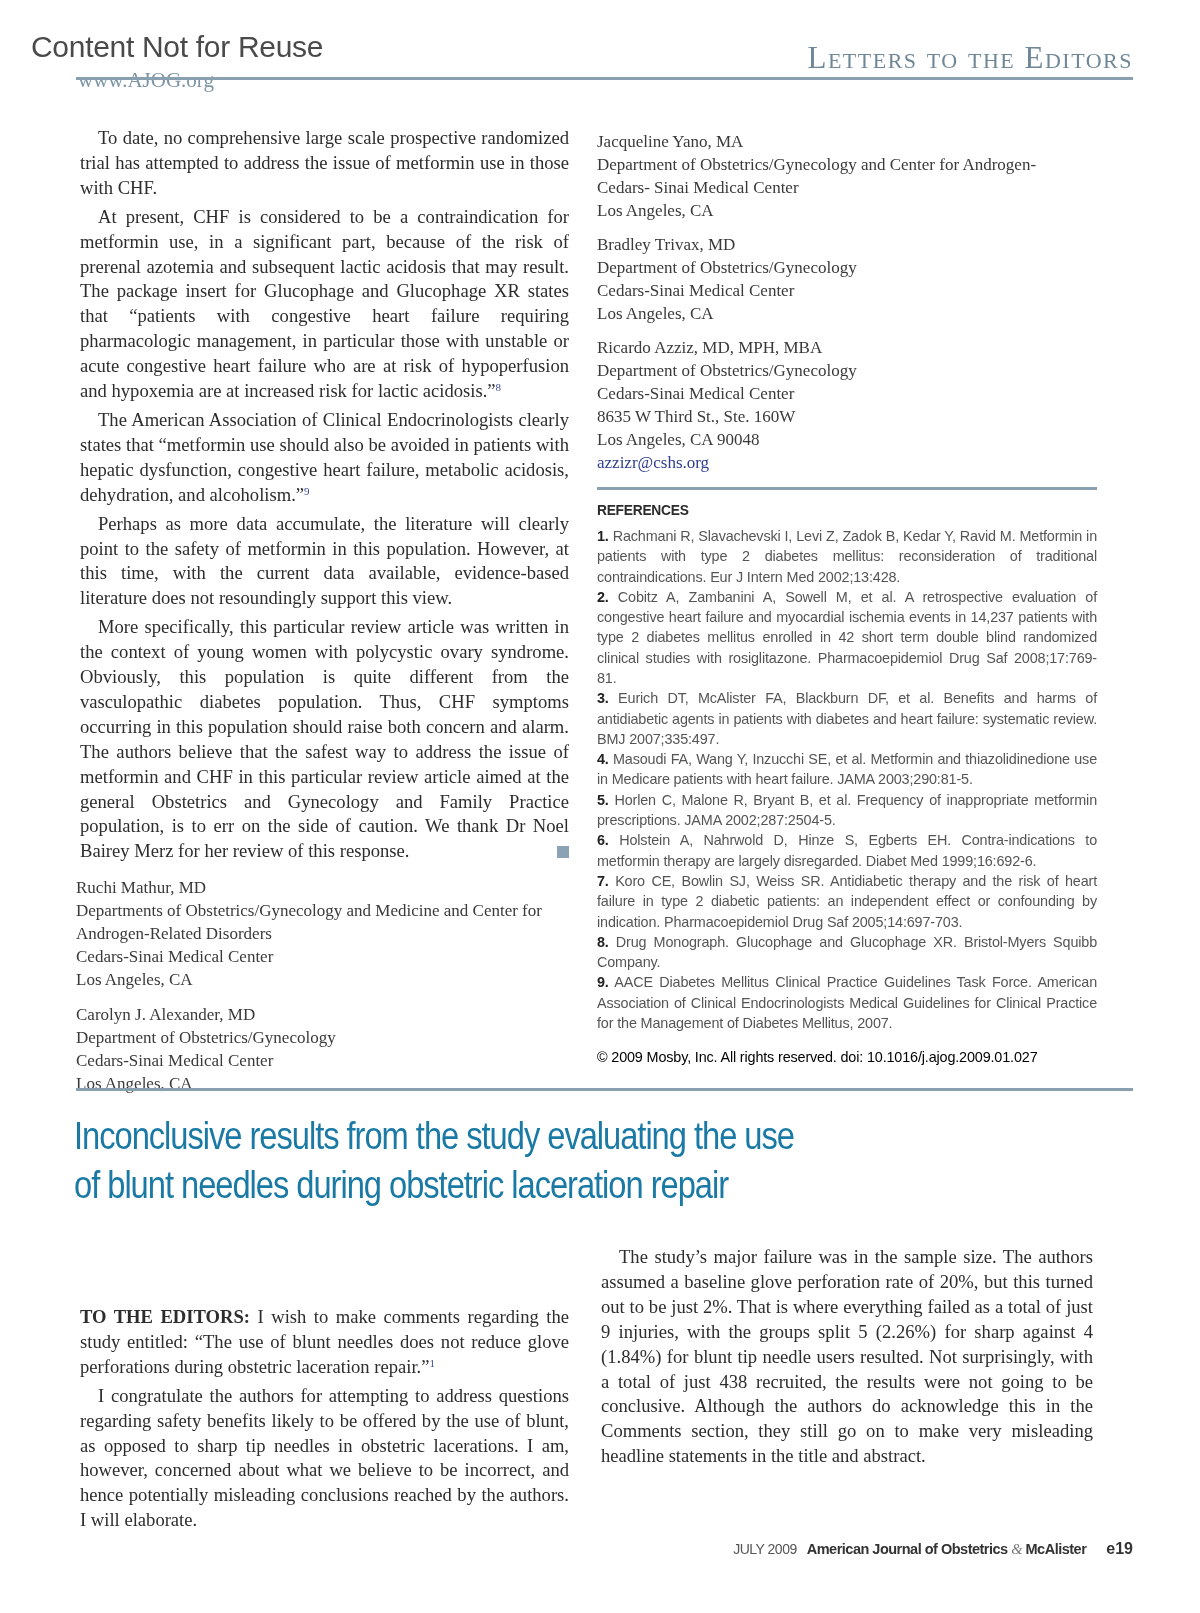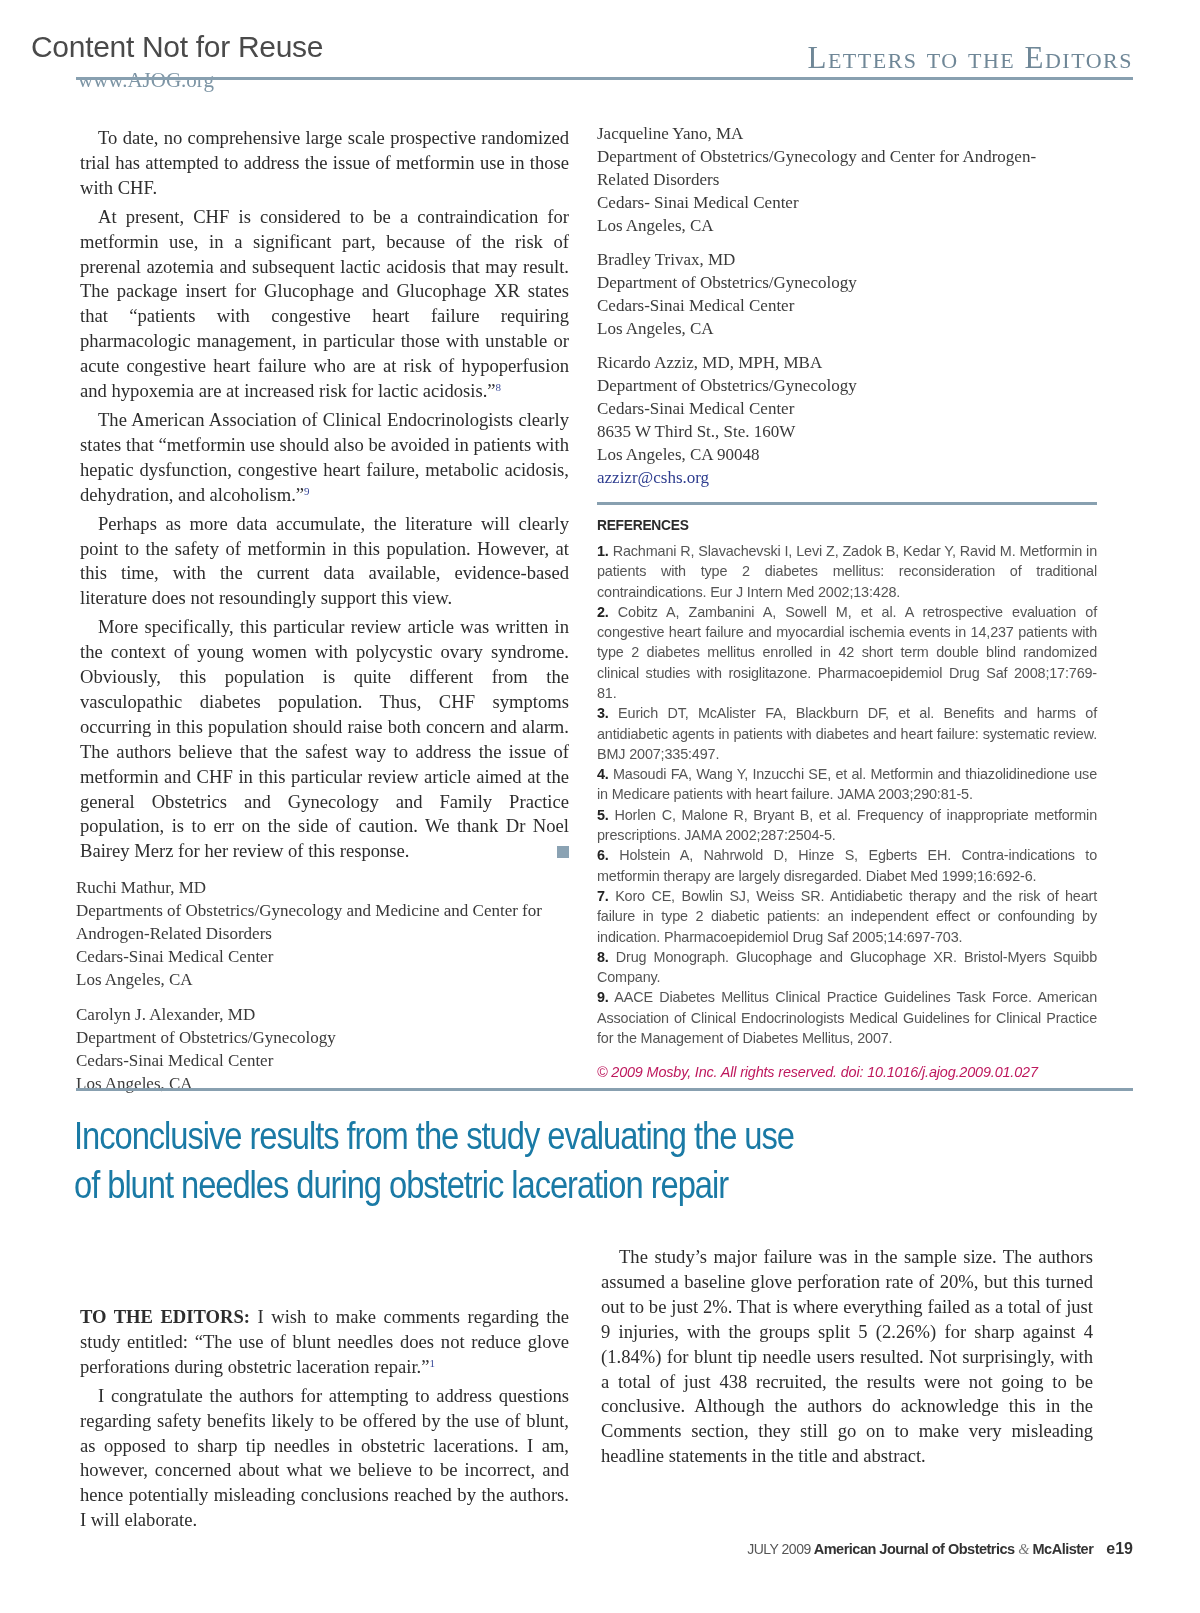--- a/index.html
+++ b/index.html
@@ -14,38 +14,38 @@
   .col-left { left: 76px; width: 497px; top: 122px; }
   .col-right { left: 597px; width: 500px; top: 122px; }
   .col p { margin: 4px; text-align: justify; text-indent: 18px; }
   .col p.noindent { text-indent: 0; }
   sup { font-size: 11px; color: #3a4a9a; line-height: 0; vertical-align: 6px; }
 
   .end-mark { display: inline-block; float: right; width: 12px; height: 12px; background: #8aa2b3; margin-top: 7px; }
 
   .author-block { margin-top: 12px; font-size: 17px; line-height: 23px; color: #3a3a3a; }
   .author-block div { white-space: nowrap; }
-  .right-author { margin-top: 0; margin-bottom: 11px; }
+  .right-author { margin-top: 8px; margin-bottom: 11px; }
   .email { color: #2e3d8f; }
 
   .mid-rule { height: 3px; background: #88a0b0; margin: 13px 0 8px 0; }
   .refs-title { font-family: "Liberation Sans", sans-serif; font-weight: bold; font-size: 15px; color: #2b2b2b; letter-spacing: -0.3px; margin-bottom: 3px; transform: scaleX(0.92); transform-origin: left; }
   .refs { font-family: "Liberation Sans", sans-serif; font-size: 14.4px; line-height: 20.3px; color: #555555; }
   .ref { text-align: justify; letter-spacing: -0.15px; }
   .ref b { color: #222; }
-  .copyright { font-family: "Liberation Sans", sans-serif; font-size: 14.4px; color: #be185d; margin-top: 12px; letter-spacing: -0.15px; font-style: italic; }
+  .copyright { font-family: "Liberation Sans", sans-serif; font-size: 14.4px; color: #000000; margin-top: 12px; letter-spacing: -0.15px; }
 
   .wide-rule { position: absolute; left: 76px; right: 67px; top: 1088px; height: 3px; background: #88a0b0; }
   .article-title { position: absolute; left: 74px; top: 1112px; width: 900px; font-family: "Liberation Sans", sans-serif; font-size: 38px; line-height: 49px; color: #1a7aa5; letter-spacing: -1.2px; transform: scaleX(0.86); transform-origin: left; white-space: nowrap; }
 
   .col-b-left { left: 76px; width: 497px; top: 1301px; }
   .col-b-right { left: 597px; width: 500px; top: 1241px; }
   .lead { font-weight: bold; }
 
-  .footer { position: absolute; right: 67px; top: 1540px; font-family: "Liberation Sans", sans-serif; white-space: nowrap; display: flex; align-items: baseline; gap: 3px; margin-left: 20px; }
+  .footer { position: absolute; right: 67px; top: 1540px; font-family: "Liberation Sans", sans-serif; white-space: nowrap; display: flex; align-items: baseline; gap: 10px; margin-left: 20px; }
   .footer .date { font-size: 14px; color: #555; letter-spacing: -0.5px; }
   .footer .journal { font-size: 14.5px; font-weight: bold; color: #333; letter-spacing: -0.5px; }
   .footer .amp { font-family: "Liberation Serif", serif; font-style: italic; font-weight: normal; color: #777; }
   .footer .page { font-size: 16px; font-weight: bold; color: #333; margin-left: 10px; }
 </style>
 </head>
 <body>
 
 <div class="watermark">Content Not for Reuse</div>
 <div class="site-url">www.AJOG.org</div>
@@ -71,21 +71,20 @@
     <div>Department of Obstetrics/Gynecology</div>
     <div>Cedars-Sinai Medical Center</div>
     <div>Los Angeles, CA</div>
   </div>
 </div>
 
 <div class="col col-right">
   <div class="author-block right-author">
     <div>Jacqueline Yano, MA</div>
     <div>Department of Obstetrics/Gynecology and Center for Androgen-</div>
-    <div>Related Disorders</div>
     <div>Cedars- Sinai Medical Center</div>
     <div>Los Angeles, CA</div>
   </div>
   <div class="author-block right-author">
     <div>Bradley Trivax, MD</div>
     <div>Department of Obstetrics/Gynecology</div>
     <div>Cedars-Sinai Medical Center</div>
     <div>Los Angeles, CA</div>
   </div>
   <div class="author-block right-author">

